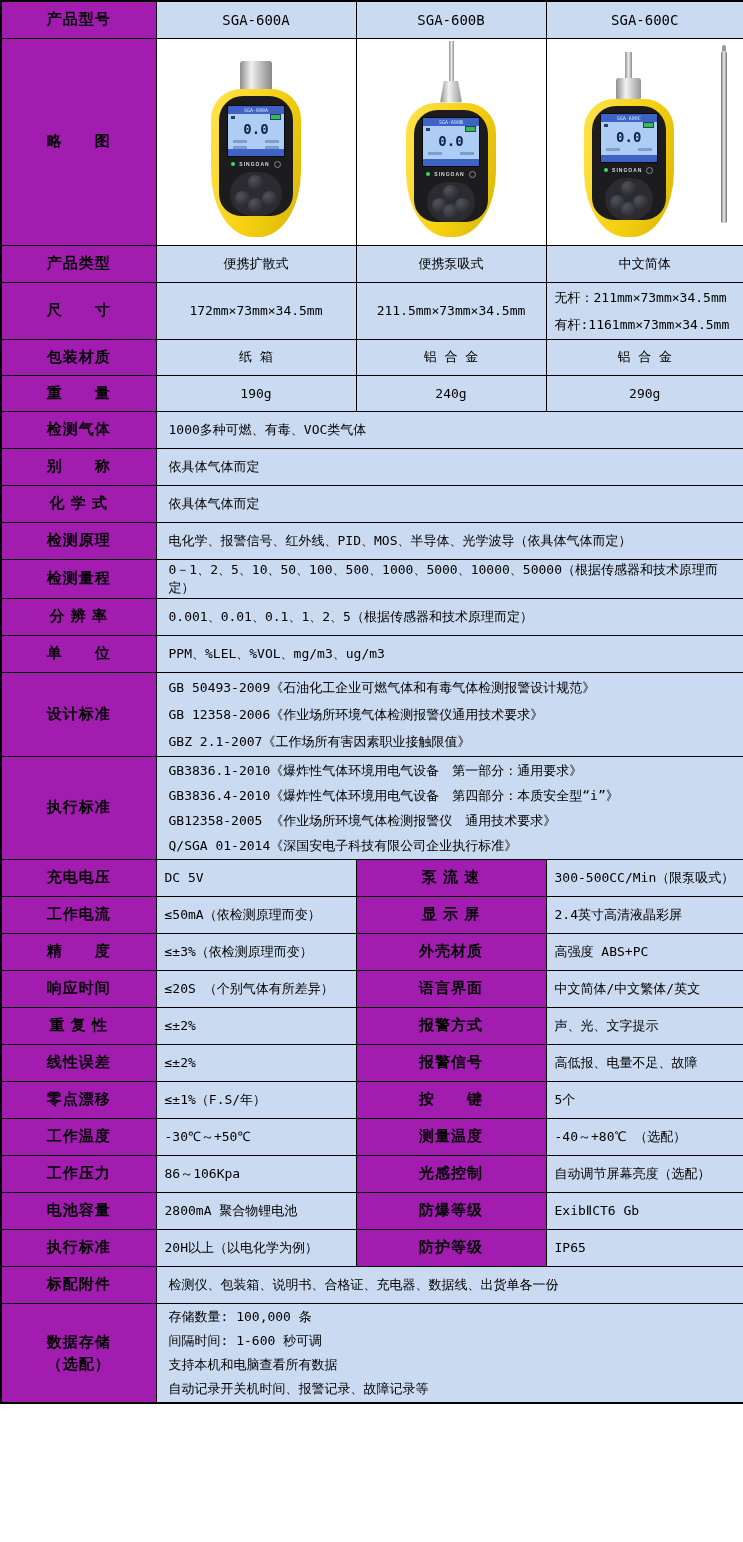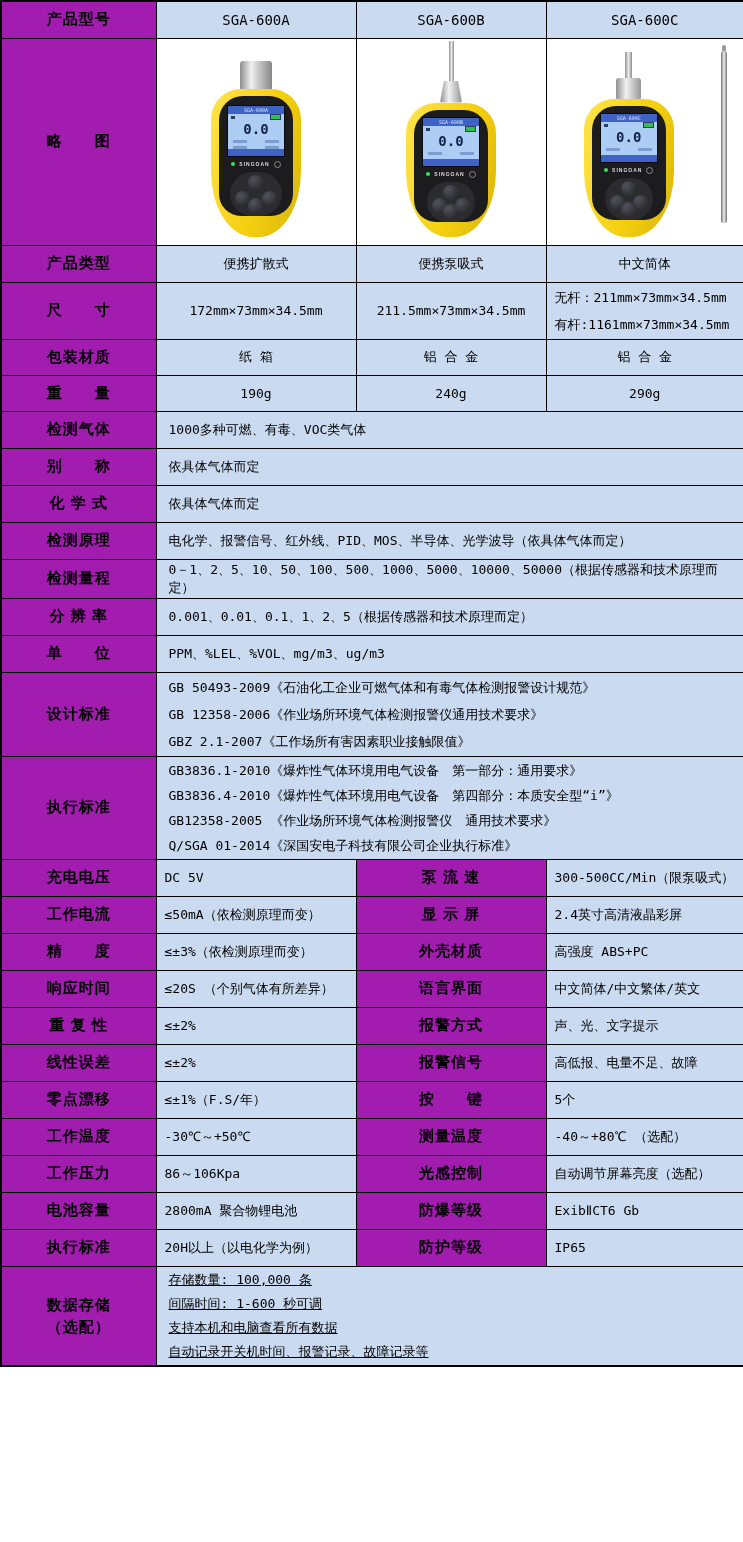--- a/index.html
+++ b/index.html
@@ -6,21 +6,21 @@
   body { width:743px; font-family:"Liberation Sans", sans-serif; color:#000; }
   table.spec { width:743px; border-collapse:collapse; table-layout:fixed; border:2px solid #000; }
   td { border:1px solid #000; box-sizing:border-box; overflow:hidden; }
   .lbl { background:#a21caf; font-weight:bold; font-size:15px; text-align:center; letter-spacing:1px; }
   .val { background:#cadaf0; font-size:13px; text-align:center;
          font-family:"DejaVu Sans Mono","Liberation Mono",monospace; }
   .val-left { text-align:left; padding-left:12px; }
   .val-left2 { text-align:left; padding-left:8px; padding-right:4px; }
   .img-cell { background:#fff; position:relative; padding:0; }
   .lines-cell div { text-align:left; }
-  .lh27 div { line-height:27px; } .lh25 div { line-height:25px; } .lh24 div { line-height:24px;text-decoration:underline; }
+  .lh27 div { line-height:27px; } .lh25 div { line-height:25px; } .lh24 div { line-height:24px; }
   .model-cell { font-size:14px; }
 
   
   .device { height:198px; display:flex; flex-direction:column; align-items:center; justify-content:flex-end; padding-bottom:8px; }
   .shift-left { transform:translateX(-16px); }
   .cap-a { width:32px; height:28px; border-radius:3px 3px 0 0;
            background:linear-gradient(90deg,#8f8f8f,#f0f0f0 35%,#c6c6c6 60%,#878787); }
   .rod-b { width:5px; height:40px; background:linear-gradient(90deg,#909090,#eaeaea 50%,#8c8c8c); }
   .cone-b { width:22px; height:22px; border-radius:3px 3px 2px 2px;
             background:linear-gradient(90deg,#8f8f8f,#f2f2f2 40%,#979797);
@@ -328,20 +328,24 @@
     <td class="lbl">防爆等级</td>
     <td class="val val-left2">ExibⅡCT6 Gb</td>
   </tr>
   <tr style="height:37px">
     <td class="lbl">执行标准</td>
     <td class="val val-left2">20H以上（以电化学为例）</td>
     <td class="lbl">防护等级</td>
     <td class="val val-left2">IP65</td>
   </tr>
 
+  <tr style="height:37px">
+    <td class="lbl">标配附件</td>
+    <td class="val val-left" colspan="3">检测仪、包装箱、说明书、合格证、充电器、数据线、出货单各一份</td>
+  </tr>
 
   <tr style="height:99px">
     <td class="lbl">
       <div style="line-height:22px">数据存储</div>
       <div style="line-height:22px">（选配）</div>
     </td>
     <td class="val val-left lines-cell lh24" colspan="3">
       <div>存储数量: 100,000 条</div>
       <div>间隔时间: 1-600 秒可调</div>
       <div>支持本机和电脑查看所有数据</div>

